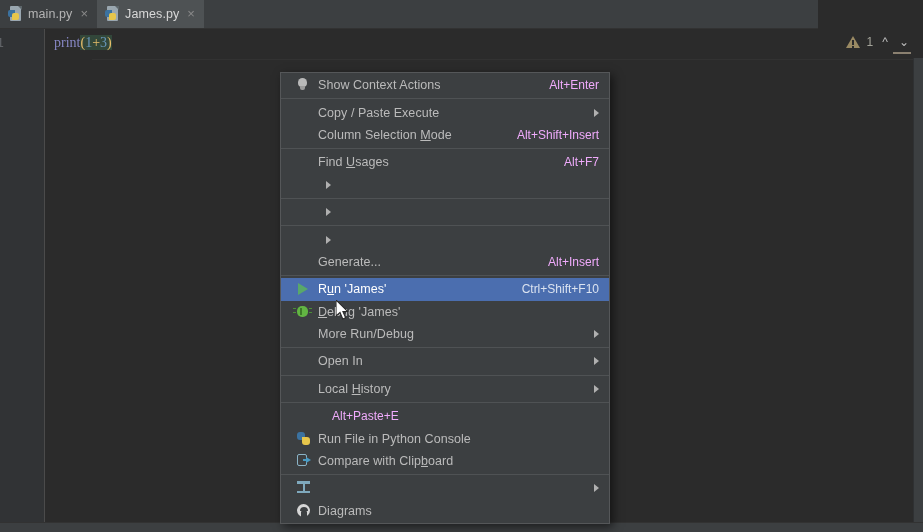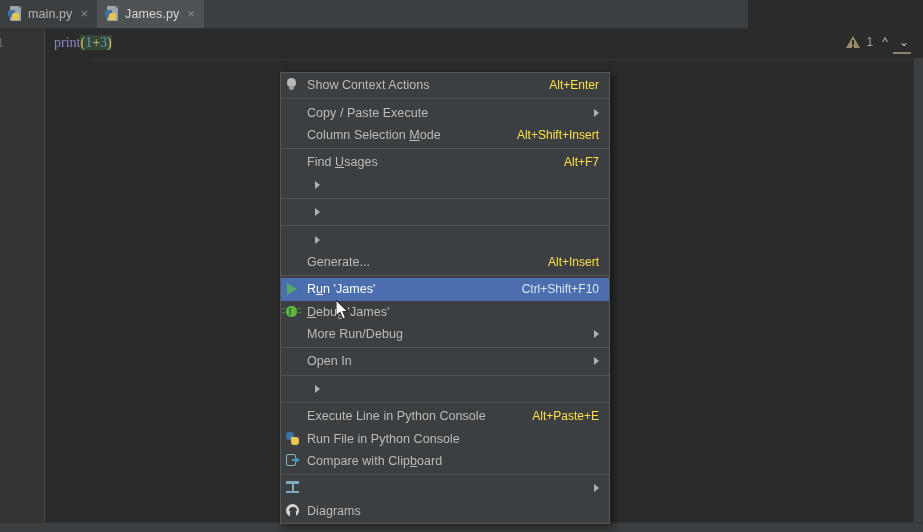--- a/index.html
+++ b/index.html
@@ -6,21 +6,21 @@
   html, body {
     width:923px; height:532px;
     background:#2b2b2b;
     font-family:"Liberation Sans", sans-serif;
     overflow:hidden;
   }
   #app { position:relative; width:923px; height:532px; background:#2b2b2b; }
 
   
   .tabbar {
-    position:absolute; left:0; top:0; width:748px; height:29px;
+    position:absolute; left:0; top:0; width:818px; height:29px;
     background:#3c3f41;
     border-bottom:1px solid #323232;
     display:flex; align-items:flex-end;
   }
   .tab {
     height:29px; display:flex; align-items:center; gap:6px;
     padding:0 9px 0 8px; font-size:12.5px; color:#b4b4b4;
     position:relative; cursor:default;
   }
   .tab.inactive { background:#3c3f41; }
@@ -110,25 +110,25 @@
 
   
   .ctxmenu {
     position:absolute; left:280px; top:72px; width:330px;
     background:#3c3f41; border:1px solid #555759;
     box-shadow:3px 3px 9px rgba(0,0,0,.55);
     padding:1px 0; font-size:12.5px; color:#bbbbbb; z-index:50;
   }
   .mi {
     position:relative; height:22.4px; display:flex; align-items:center;
-    padding:0 10px 0 0; cursor:default; white-space:nowrap;
+    padding:0 10px 0 11px; cursor:default; white-space:nowrap;
   }
   .mi .ico { width:26px; min-width:26px; height:16px; position:relative; flex:none; }
   .mi .txt { flex:1; letter-spacing:.05px; }
-  .mi .acc { color:#fde047; font-size:12px; padding-left:14px; }
+  .mi .acc { color:#f0abfc; font-size:12px; padding-left:14px; }
   .mi .arrow {
     width:0; height:0; border-top:4px solid transparent; border-bottom:4px solid transparent;
     border-left:5px solid #b0b0b0; margin-left:8px;
   }
   .mi.selected { background:#4b6eaf; color:#ffffff; }
   .mi.selected .acc { color:#dbe3f0; }
   .mi u { text-decoration:underline; text-underline-offset:1px; }
   .sep { height:1px; background:#4f5254; margin:2px 0; }
 
   
@@ -334,28 +334,28 @@
     <div class="mi">
       <span class="ico"></span>
       <span class="txt">Open In</span>
       <span class="arrow"></span>
     </div>
 
     <div class="sep"></div>
 
     <div class="mi">
       <span class="ico"></span>
-      <span class="arrow"></span>
-    </div>
-
-    <div class="sep"></div>
-
-    <div class="mi">
-      <span class="ico"></span>
-      <span class="txt">Execute Line in Python Console</span>
+      <span class="txt">Local <u>H</u>istory</span>
+      <span class="arrow"></span>
+    </div>
+
+    <div class="sep"></div>
+
+    <div class="mi">
+      <span class="ico"></span>
       <span class="acc">Alt+Paste+E</span>
     </div>
 
     <div class="mi">
       <span class="ico">
         <i class="pylogo">
             <i class="b1"></i>
             <i class="b2"></i>
           </i>
       </span>

